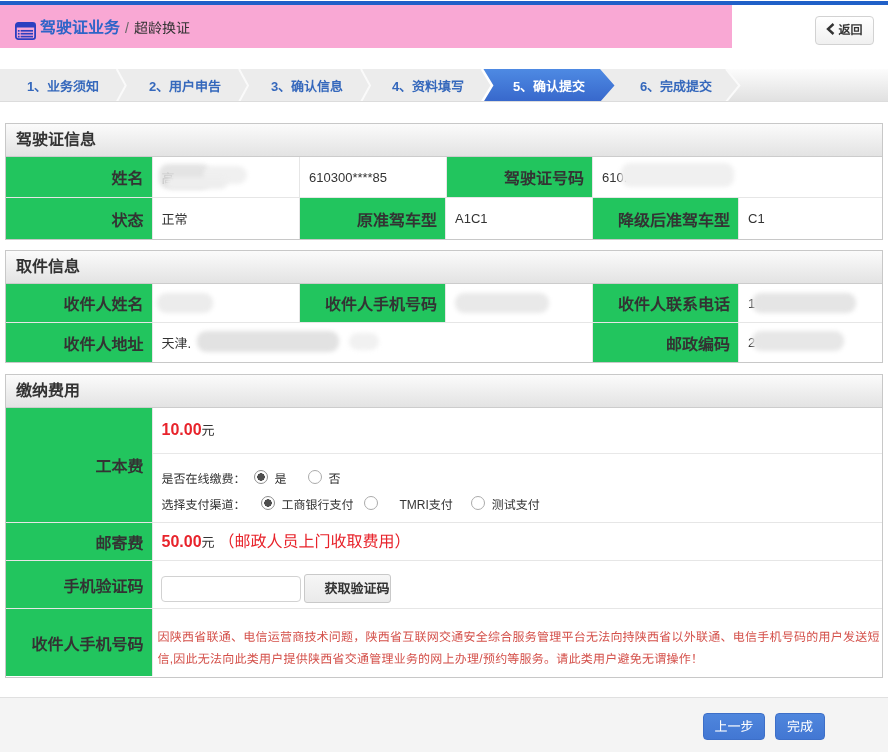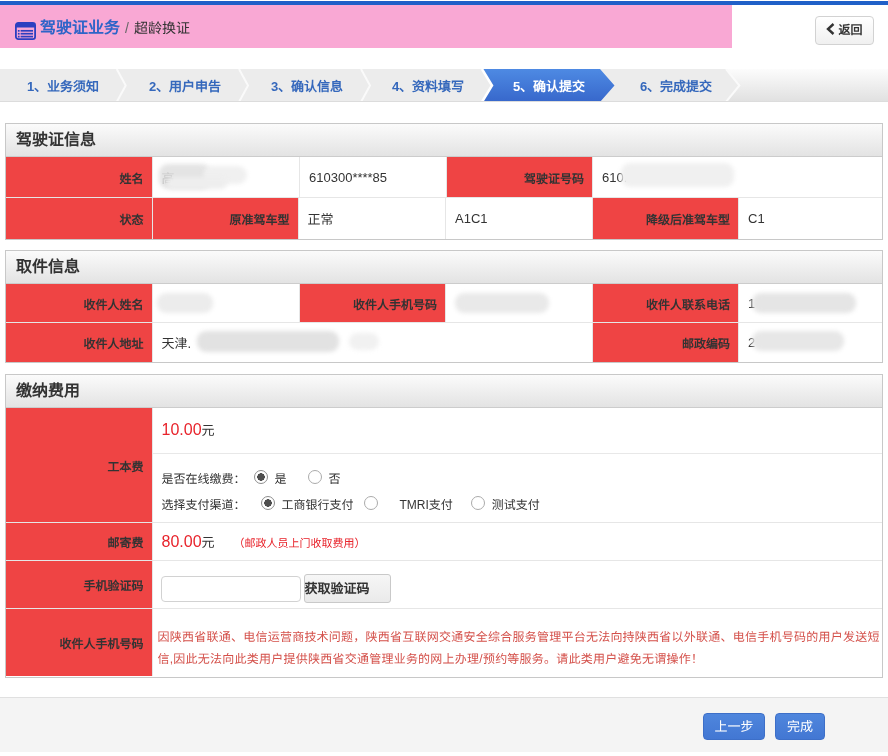--- a/index.html
+++ b/index.html
@@ -17,37 +17,37 @@
   background:linear-gradient(#ffffff,#f0f0f0);text-align:center;line-height:27px;
   font-size:12px;font-weight:bold;color:#333}
 .steps{left:0;top:69px}
 .panel{left:5px;width:878px;border:1px solid #c8c8c8;background:#fff}
 .phead{height:33px;line-height:32px;padding-left:10px;font-size:16px;font-weight:bold;color:#333;
   background:linear-gradient(#fbfbfb,#e3e3e3);border-bottom:1px solid #ccc}
 .row{display:flex;border-bottom:1px solid #e6e6e6}
 .row:last-child{border-bottom:none}
 .cell{border-right:1px solid #e6e6e6;position:relative}
 .cell:last-child{border-right:none}
-.lbl{background:#ef4444;font-size:12px;font-weight:bold;color:#333;text-align:right;
+.lbl{background:#22c55e;font-size:16px;font-weight:bold;color:#333;text-align:right;
   display:flex;align-items:center;justify-content:flex-end;padding-right:8px}
 .val{font-size:13px;color:#333;display:flex;align-items:center;padding-left:9px}
 .w1{width:146.5px}.w2{width:147.5px}.w3{width:146px}.w4{width:146.5px}.w5{width:146.5px}.w6{flex:1}
 .wA{width:440px}
 .blob{position:absolute;border-radius:9px;filter:blur(2px)}
 .red{color:#e8232b}
-.amount{font-size:16px;font-weight:normal;color:#e8232b}
+.amount{font-size:16px;font-weight:bold;color:#e8232b}
 .yuan{font-size:13px;color:#333}
 .radio{display:inline-block;width:14px;height:14px;border:1px solid #ababab;border-radius:50%;
   background:#fff;vertical-align:middle;flex:none}
 .radio.sel{border-color:#8d8d8d;background:radial-gradient(circle,#4e4e4e 0 3.6px,#fff 3.9px)}
 .rlbl{font-size:12px;color:#333}
 .vinput{width:140px;height:26px;border:1px solid #d2d2d2;border-radius:4px;background:#fff;position:relative;top:4px}
 .vbtn{width:87px;height:29px;border:1px solid #c9c9c9;border-radius:3px;
   background:linear-gradient(#f6f6f6,#eaeaea);font-size:13px;font-weight:bold;color:#333;
-  text-align:left;line-height:27px;position:relative;top:4px}
+  text-align:right;line-height:27px;position:relative;top:4px}
 .footer{left:0;top:697px;width:888px;height:55px;background:#f4f4f4;border-top:1px solid #e0e0e0}
 .bbtn{position:absolute;top:15px;height:27px;border:1px solid #3d6fc8;border-radius:4px;
   background:linear-gradient(#4f86dd,#4277d3);color:#fff;font-size:13px;text-align:center;line-height:25px}
 </style>
 </head>
 <body>
 <div class="abs topbar"></div>
 <div class="abs header">
   <svg class="abs hicon" width="21" height="18" viewBox="0 0 21 18">
     <rect x="0.9" y="0.9" width="19.2" height="16.2" rx="2.4" fill="none" stroke="#2b3fc0" stroke-width="1.8"></rect>
@@ -109,22 +109,22 @@
         <span class="blob" style="left:6px;top:7px;width:52px;height:25px;background:rgba(223,223,223,0.85)"></span>
         <span class="blob" style="left:50px;top:9px;width:44px;height:18px;background:#f0f0f0"></span>
         <span class="blob" style="left:14px;top:20px;width:60px;height:12px;background:#eeeeee"></span>
       </div>
     <div class="cell val w4">610300****85</div>
     <div class="cell lbl w5">驾驶证号码</div>
     <div class="cell val w6">610.<span class="blob" style="left:28px;top:6px;width:113px;height:24px;background:#f0f0f0"></span></div>
   </div>
   <div class="row" style="height:41px">
     <div class="cell lbl w1">状态</div>
+    <div class="cell val w2">正常</div>
     <div class="cell lbl w3">原准驾车型</div>
-    <div class="cell val w2">正常</div>
     <div class="cell val w4">A1C1</div>
     <div class="cell lbl w5">降级后准驾车型</div>
     <div class="cell val w6">C1</div>
   </div>
 </div>
 
 <div class="abs panel" style="top:250px;height:113px">
   <div class="phead">取件信息</div>
   <div class="row" style="height:39px">
     <div class="cell lbl w1">收件人姓名</div>
@@ -169,21 +169,21 @@
           <span class="radio" style="margin-left:10px"></span>
             <span class="rlbl" style="margin-left:22px">TMRI支付</span>
           <span class="radio" style="margin-left:18px"></span>
             <span class="rlbl" style="margin-left:7px">测试支付</span>
         </div>
       </div>
     </div>
   </div>
   <div class="row" style="height:38px">
     <div class="cell lbl w1">邮寄费</div>
-    <div class="cell w6" style="line-height:37px;padding-left:9px;font-size:13px"><span class="amount">80.00</span><span class="yuan">元</span><span class="red" style="font-size:11px;margin-left:19px">（邮政人员上门收取费用）</span></div>
+    <div class="cell w6" style="line-height:37px;padding-left:9px;font-size:13px"><span class="amount">50.00</span><span class="yuan">元</span><span class="red" style="font-size:16px;margin-left:4px">（邮政人员上门收取费用）</span></div>
   </div>
   <div class="row" style="height:48px">
     <div class="cell lbl w1">手机验证码</div>
     <div class="cell val w6" style="padding-left:8px">
         <span class="vinput"></span>
         <span class="vbtn" style="margin-left:3px">获取验证码</span>
       </div>
   </div>
   <div class="row" style="height:67px">
     <div class="cell lbl w1">收件人手机号码</div>

